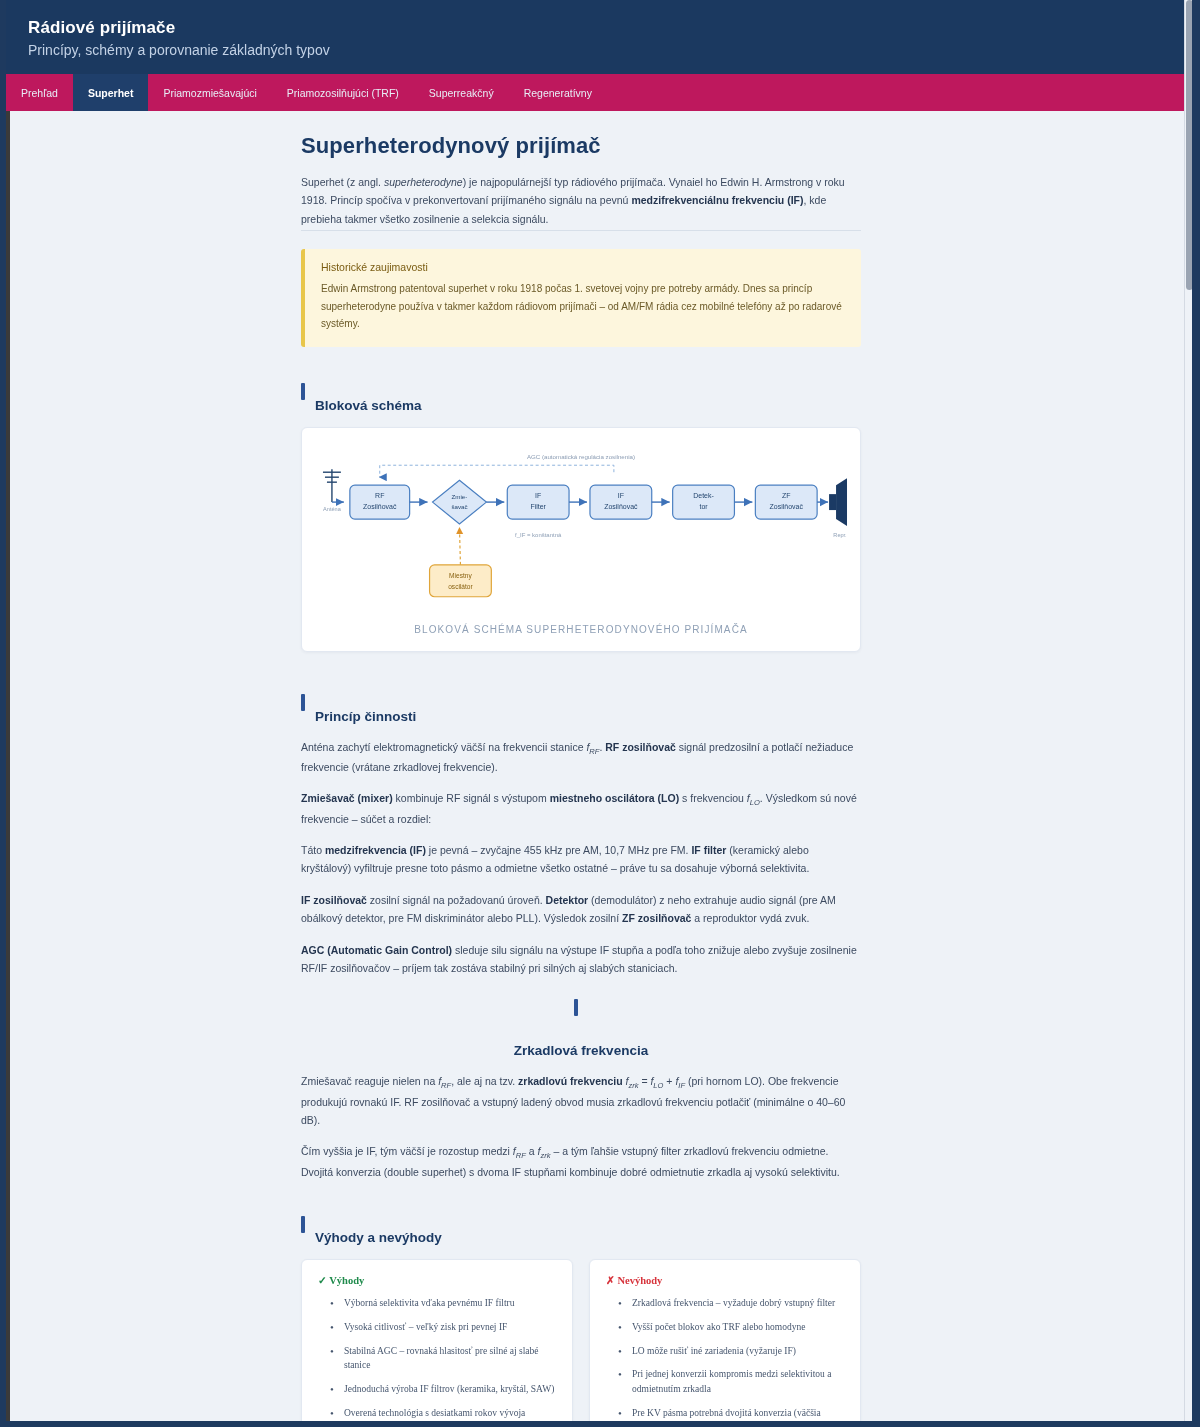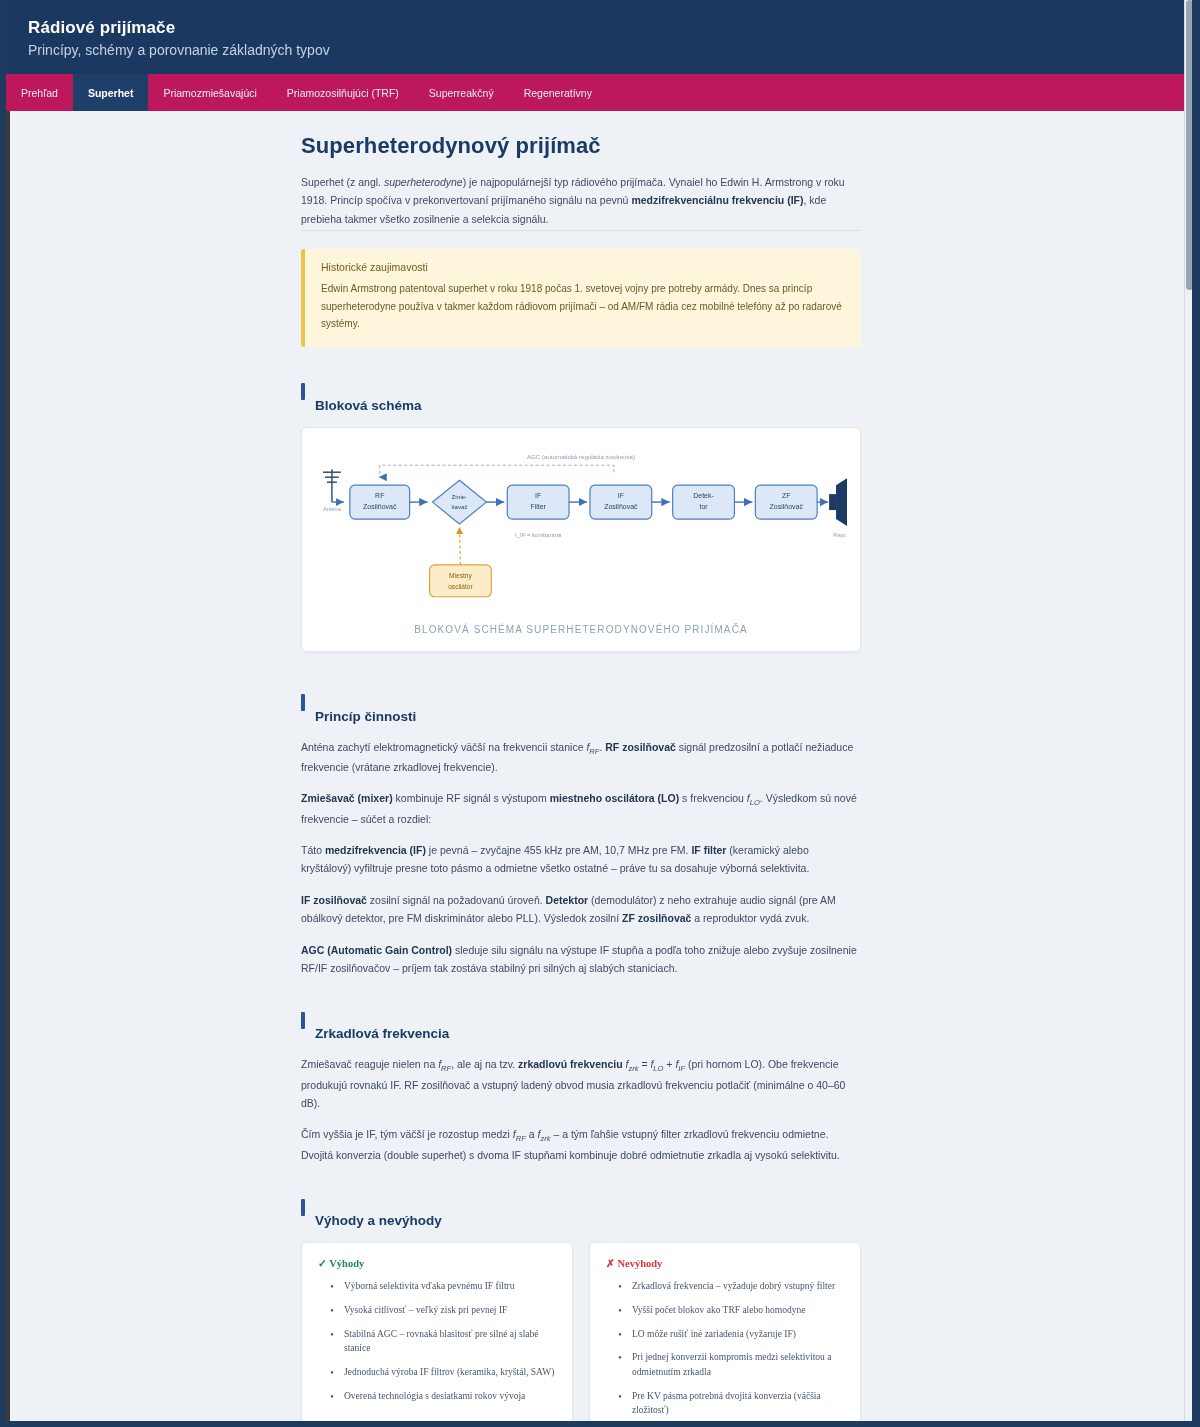--- a/index.html
+++ b/index.html
@@ -333,21 +333,21 @@
 
         <p class="body-par"><strong class="bd">Zmiešavač (mixer)</strong><span> kombinuje RF signál s výstupom </span><strong class="bd">miestneho oscilátora (LO)</strong><span> s frekvenciou </span><span class="var"><span>f</span><sub>LO</sub></span><span>. Výsledkom sú nové frekvencie – súčet a rozdiel:</span></p>
 
 
         <p class="body-par"><span>Táto </span><strong class="bd">medzifrekvencia (IF)</strong><span> je pevná – zvyčajne 455 kHz pre AM, 10,7 MHz pre FM. </span><strong class="bd">IF filter</strong><span> (keramický alebo kryštálový) vyfiltruje presne toto pásmo a odmietne všetko ostatné – práve tu sa dosahuje výborná selektivita.</span></p>
 
         <p class="body-par"><strong class="bd">IF zosilňovač</strong><span> zosilní signál na požadovanú úroveň. </span><strong class="bd">Detektor</strong><span> (demodulátor) z neho extrahuje audio signál (pre AM obálkový detektor, pre FM diskriminátor alebo PLL). Výsledok zosilní </span><strong class="bd">ZF zosilňovač</strong><span> a reproduktor vydá zvuk.</span></p>
 
         <p class="body-par"><strong class="bd">AGC (Automatic Gain Control)</strong><span> sleduje silu signálu na výstupe IF stupňa a podľa toho znižuje alebo zvyšuje zosilnenie RF/IF zosilňovačov – príjem tak zostáva stabilný pri silných aj slabých staniciach.</span></p>
 
-        <div class="sec-head" style="margin-top:22px;">
+        <div class="sec-head" style="margin-top:22px;flex-direction:column;">
           <div class="sec-bar"></div>
           <div class="sec-title">Zrkadlová frekvencia</div>
         </div>
 
         <p class="body-par"><span>Zmiešavač reaguje nielen na </span><span class="var"><span>f</span><sub>RF</sub></span><span>, ale aj na tzv. </span><strong class="bd">zrkadlovú frekvenciu</strong><span> </span><span class="var"><span>f</span><sub>zrk</sub></span><span> = </span><span class="var"><span>f</span><sub>LO</sub></span><span> + </span><span class="var"><span>f</span><sub>IF</sub></span><span> (pri hornom LO). Obe frekvencie produkujú rovnakú IF. RF zosilňovač a vstupný ladený obvod musia zrkadlovú frekvenciu potlačiť (minimálne o 40–60 dB).</span></p>
 
         <p class="body-par"><span>Čím vyššia je IF, tým väčší je rozostup medzi </span><span class="var"><span>f</span><sub>RF</sub></span><span> a </span><span class="var"><span>f</span><sub>zrk</sub></span><span> – a tým ľahšie vstupný filter zrkadlovú frekvenciu odmietne. Dvojitá konverzia (double superhet) s dvoma IF stupňami kombinuje dobré odmietnutie zrkadla aj vysokú selektivitu.</span></p>
 
         <div class="sec-head" style="margin-top:22px;">
           <div class="sec-bar"></div>

